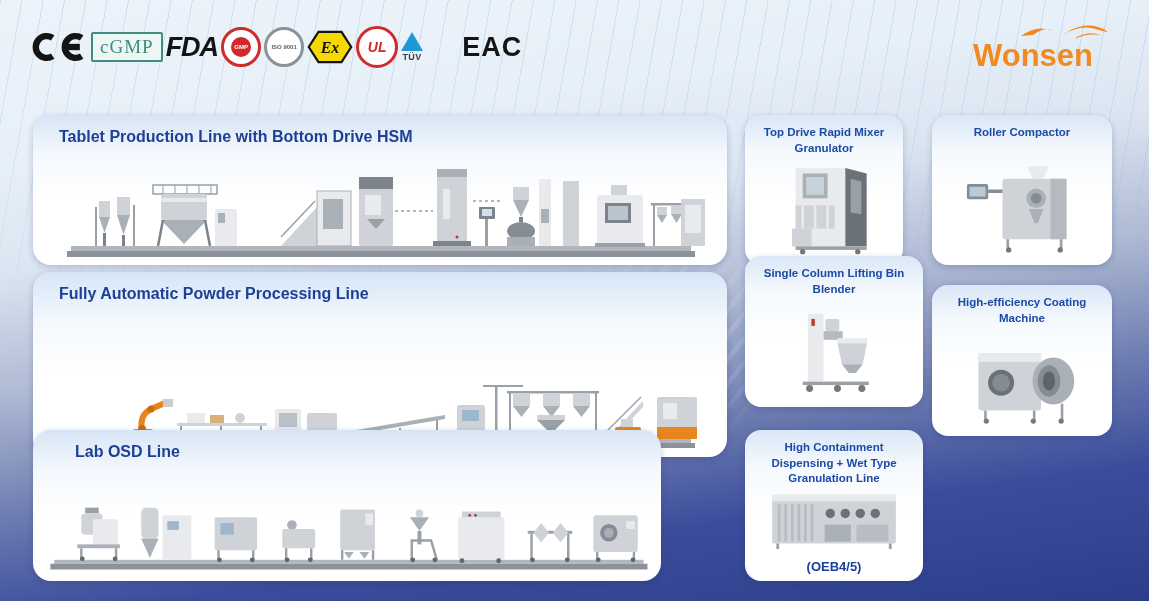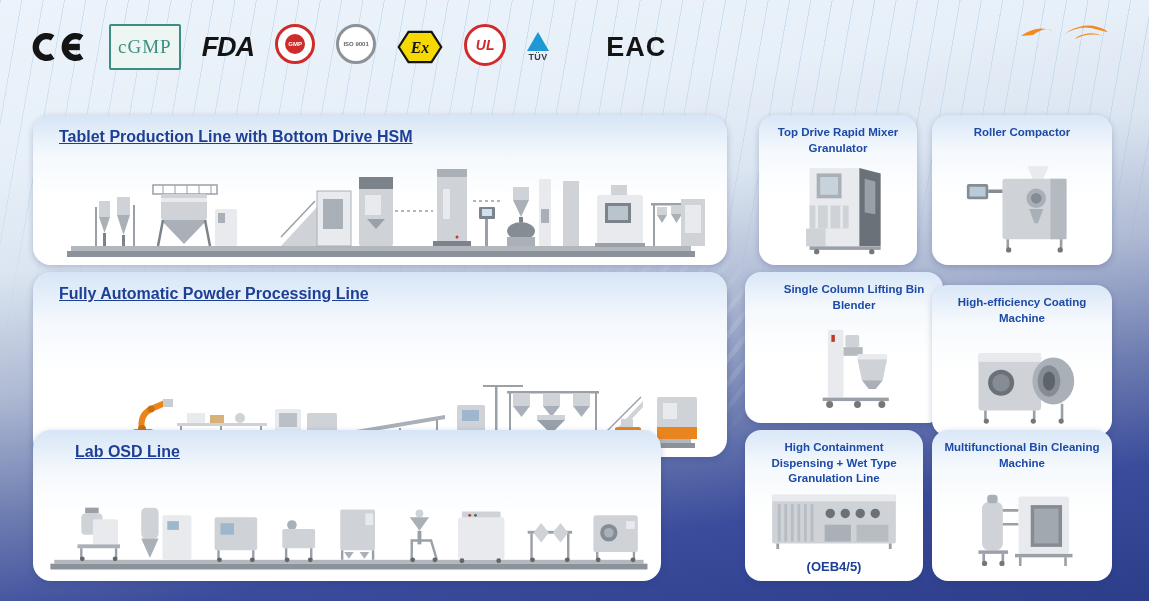--- a/index.html
+++ b/index.html
@@ -10,21 +10,21 @@
     background:repeating-linear-gradient(100deg,rgba(122,178,224,.28) 0 1px,transparent 1px 21px);
     -webkit-mask-image:linear-gradient(180deg,#000 0%,rgba(0,0,0,.6) 34%,transparent 58%);
     mask-image:linear-gradient(180deg,#000 0%,rgba(0,0,0,.6) 34%,transparent 58%);}
   .bg-hatch{position:absolute;left:540px;top:230px;width:260px;height:220px;pointer-events:none;opacity:.5;
     background:repeating-linear-gradient(128deg,rgba(255,255,255,.30) 0 5px,transparent 5px 15px);
     -webkit-mask-image:radial-gradient(closest-side,#000 40%,transparent 100%);
     mask-image:radial-gradient(closest-side,#000 40%,transparent 100%);}
 
   
   .header{position:absolute;left:0;top:0;width:100%;height:112px;}
-  .certs{position:absolute;left:30px;top:24px;display:flex;gap:21px;height:46px;}
+  .certs{position:absolute;left:30px;top:24px;display:flex;align-items:center;gap:3px;height:46px;}
   .cert{display:flex;align-items:center;justify-content:center;flex-direction:column;}
   .cert-ce svg{display:block;}
   .cert-cgmp{border:2px solid #3d8d82;background:#eef6f4;padding:2px 7px;border-radius:2px;}
   .cert-cgmp span{font-family:"Liberation Serif",serif;font-size:19px;color:#3d8d82;letter-spacing:1px;}
   .cert-fda span{font-size:27px;font-weight:bold;color:#141414;letter-spacing:-1px;font-style:italic;}
   .seal{border-radius:50%;display:flex;align-items:center;justify-content:center;}
   .seal-gmp{width:34px;height:34px;border:3px solid #cf2b2b;background:#fff;}
   .seal-gmp .inner{width:20px;height:20px;border-radius:50%;background:#cf2b2b;color:#fff;font-size:6px;font-weight:bold;display:flex;align-items:center;justify-content:center;}
   .seal-iso{width:34px;height:34px;border:3px solid #8d9298;background:#fff;color:#5c6167;font-size:6px;font-weight:bold;text-align:center;line-height:1.1;}
   .cert-ul{width:36px;height:36px;border:3px solid #d22a2a;border-radius:50%;display:flex;align-items:center;justify-content:center;background:#fff;}
@@ -33,36 +33,36 @@
   .cert-tuv .tri{width:0;height:0;border-left:11px solid transparent;border-right:11px solid transparent;border-bottom:19px solid #1d9ad6;position:relative;}
   .cert-tuv .lbl{font-size:9px;font-weight:bold;color:#3a3f45;letter-spacing:.5px;margin-top:1px;}
   .cert-eac span{font-size:27px;font-weight:900;color:#141414;letter-spacing:1px;margin-left:36px;}
   .brand{position:absolute;right:36px;top:24px;width:140px;height:52px;}
   .brand .swoosh{position:absolute;right:2px;top:-2px;}
   .brand .word{position:absolute;left:0;top:14px;font-size:31px;font-weight:bold;color:#f28b1f;letter-spacing:0px;}
 
   
   .panel{position:absolute;background:linear-gradient(180deg,#d6e5f6 0%,#f4f8fd 26%,#ffffff 55%);
     border-radius:18px;box-shadow:0 2px 6px rgba(30,50,110,.25);overflow:hidden;}
-  .panel h2{margin:0;padding:13px 0 0 26px;font-size:16px;font-weight:bold;color:#1e3f96;text-decoration:underline;}
+  .panel h2{margin:0;padding:13px 0 0 26px;font-size:16px;font-weight:bold;color:#1e3f96;}
   .panel .scene{position:absolute;left:0;right:0;bottom:4px;display:flex;justify-content:center;}
   .p1{left:33px;top:115px;width:694px;height:150px;}
   .p2{left:33px;top:272px;width:694px;height:185px;}
   .p3{left:33px;top:430px;width:612px;height:151px;padding-left:16px;}
 
   
   .card{position:absolute;background:linear-gradient(180deg,#d9e7f7 0%,#f5f9fd 24%,#ffffff 55%);
     border-radius:16px;box-shadow:0 2px 6px rgba(30,50,110,.25);display:flex;flex-direction:column;align-items:center;overflow:hidden;}
   .card .ttl{margin:10px 8px 0 8px;font-size:11.5px;font-weight:bold;color:#1c4aa6;text-align:center;line-height:1.35;}
   .card .scene{flex:1;min-height:0;width:100%;display:flex;align-items:flex-end;justify-content:center;padding-bottom:8px;box-sizing:border-box;}
   .card .scene svg{max-height:100%;}
   .card .note{font-size:13px;font-weight:bold;color:#1e3f96;margin:0 0 7px 0;}
-  .c1{left:745px;top:115px;width:158px;height:150px;margin-left:14px;}
+  .c1{left:745px;top:115px;width:158px;height:150px;}
   .c2{left:932px;top:115px;width:180px;height:150px;}
-  .c3{left:745px;top:272px;width:178px;height:151px;padding-left:20px;}
+  .c3{left:745px;top:256px;width:178px;height:151px;}
   .c4{left:932px;top:285px;width:180px;height:151px;}
   .c5{left:745px;top:430px;width:178px;height:151px;}
   .c6{left:932px;top:430px;width:180px;height:151px;}
 </style>
 </head>
 <body>
 
 <div class="stage">
   <div class="bg-lines"></div>
   <div class="bg-hatch"></div>
@@ -107,20 +107,21 @@
         <span>EAC</span>
       </div>
     </div>
 
     <div class="brand">
       <svg class="swoosh" width="92" height="20" viewBox="0 0 92 20">
         <path d="M2 14 Q18 2 34 9 Q26 4 14 13 Z" fill="#f28b1f"></path>
         <path d="M44 13 Q62 1 80 8 Q90 11 88 9 Q70 -2 50 9 Z" fill="#f28b1f"></path>
         <path d="M56 17 Q70 10 84 14 Q72 8 58 15 Z" fill="#f28b1f"></path>
       </svg>
+      <span class="word">Wonsen</span>
     </div>
   </div>
 
   <section class="panel p1">
     <h2>Tablet Production Line with Bottom Drive HSM</h2>
     <div class="scene">
       <svg width="650" height="112" viewBox="0 0 650 112">
         <rect x="16" y="97" width="620" height="5" fill="#b2b7be"></rect>
         <rect x="12" y="102" width="628" height="6" fill="#8c929a"></rect>
 
@@ -419,31 +420,13 @@
         <circle cx="108" cy="26" r="5" fill="#6b7179"></circle>
           <circle cx="124" cy="26" r="5" fill="#6b7179"></circle>
         <rect x="70" y="38" width="28" height="18" fill="#aab0b7"></rect>
         <rect x="104" y="38" width="34" height="18" fill="#b8bdc3"></rect>
         <path d="M20 58 V64 M140 58 V64" stroke="#9aa0a8" stroke-width="3"></path>
       </svg>
     </div>
     <div class="note">(OEB4/5)</div>
   </section>
 
-  <section class="card c6">
-    <div class="ttl">Multifunctional Bin Cleaning Machine</div>
-    <div class="scene">
-      <svg width="152" height="94" viewBox="0 0 160 108">
-        <rect x="34" y="26" width="24" height="56" rx="8" fill="#cfd3d8"></rect>
-        <rect x="40" y="18" width="12" height="10" rx="4" fill="#aab0b7"></rect>
-        <path d="M58 36 H76 M58 52 H76" stroke="#9aa0a8" stroke-width="3"></path>
-        <rect x="76" y="20" width="58" height="66" rx="3" fill="#e8eaed"></rect>
-        <rect x="90" y="30" width="36" height="48" fill="#868c94"></rect>
-        <rect x="94" y="34" width="28" height="40" fill="#a2a8af"></rect>
-        <rect x="30" y="82" width="34" height="4" fill="#9aa0a8"></rect>
-        <rect x="72" y="86" width="66" height="4" fill="#9aa0a8"></rect>
-        <path d="M36 86V96 M58 86V96 M78 90V100 M130 90V100" stroke="#9aa0a8" stroke-width="3"></path>
-        <circle cx="37" cy="97" r="3" fill="#777"></circle>
-          <circle cx="57" cy="97" r="3" fill="#777"></circle>
-      </svg>
-    </div>
-  </section>
 </div>
 
 </body></html>

